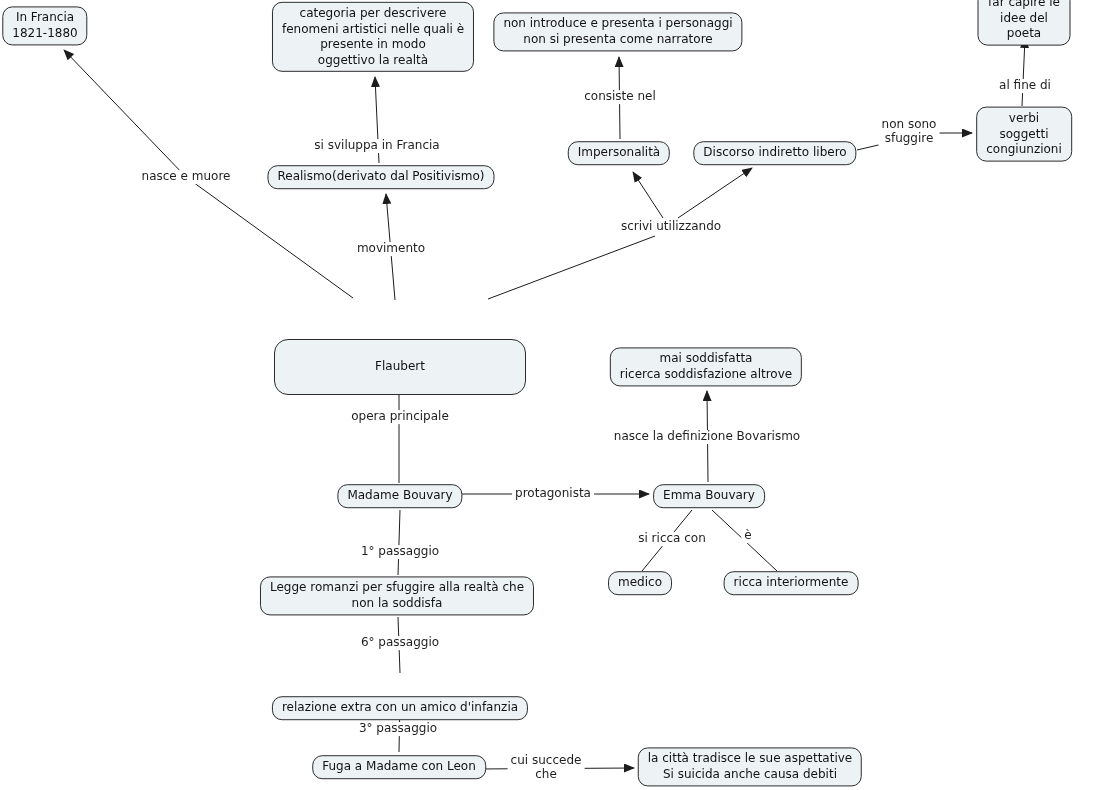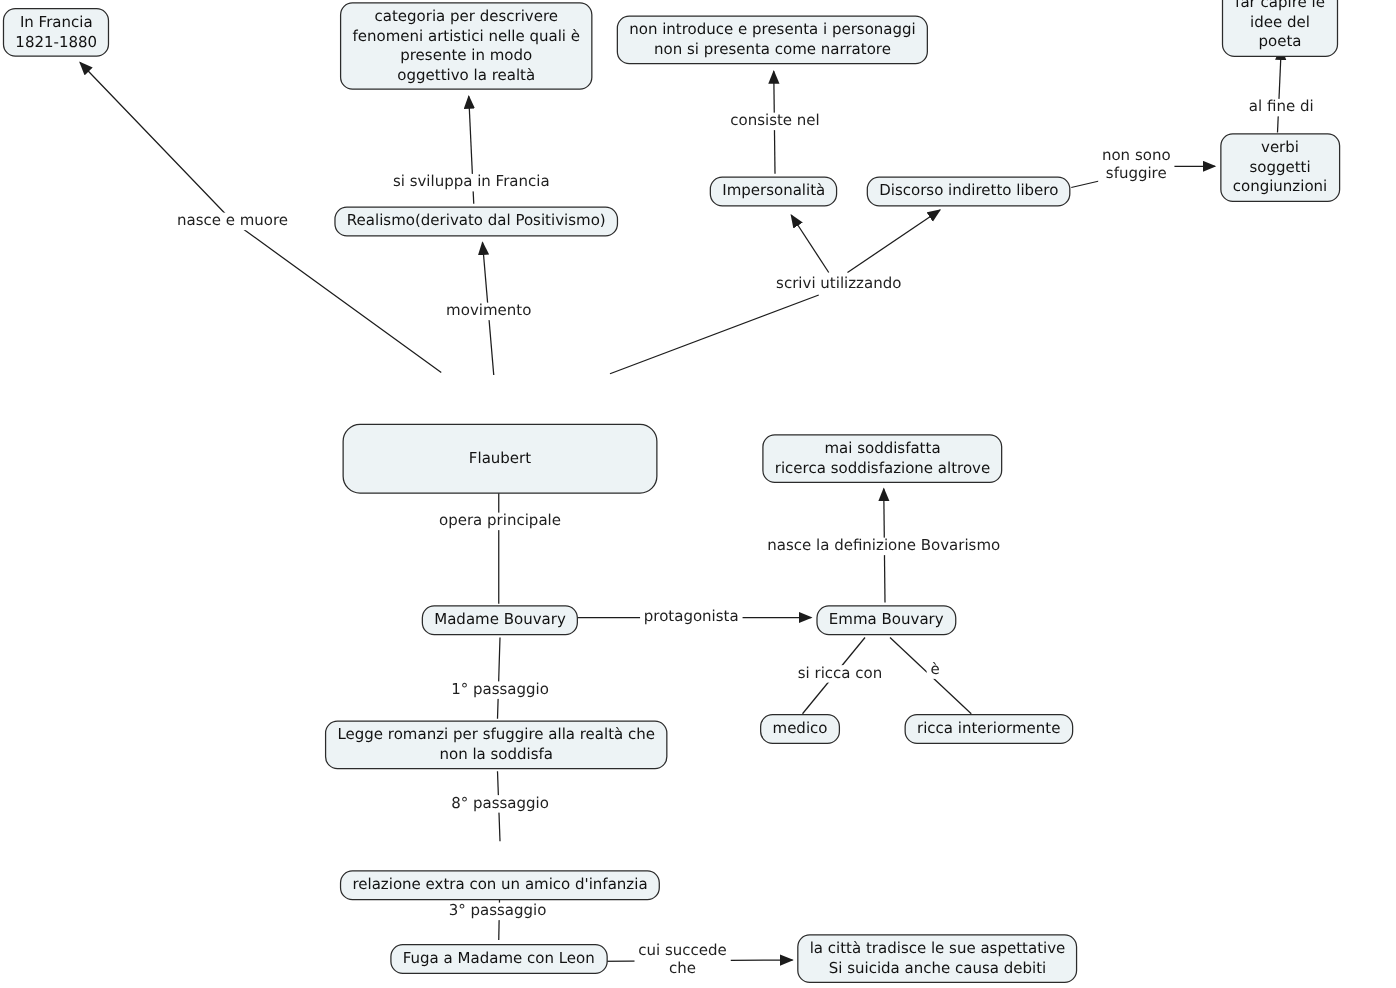--- a/index.html
+++ b/index.html
@@ -60,21 +60,21 @@
 <div class="label" style="left:671px;top:227px">scrivi utilizzando</div>
 <div class="label" style="left:909px;top:132px">non sono
 sfuggire</div>
 <div class="label" style="left:1025px;top:86px">al fine di</div>
 <div class="label" style="left:400px;top:417px">opera principale</div>
 <div class="label" style="left:553px;top:494px">protagonista</div>
 <div class="label" style="left:707px;top:437px">nasce la definizione Bovarismo</div>
 <div class="label" style="left:672px;top:539px">si ricca con</div>
 <div class="label" style="left:748px;top:536px">è</div>
 <div class="label" style="left:400px;top:552px">1° passaggio</div>
-<div class="label" style="left:400px;top:643px">8° passaggio</div>
+<div class="label" style="left:400px;top:643px">6° passaggio</div>
 <div class="label" style="left:398px;top:729px">3° passaggio</div>
 <div class="label" style="left:546px;top:768px">cui succede
 che</div>
 
 <div class="node" style="left:45px;top:26px">In Francia
 1821-1880</div>
 <div class="node" style="left:373px;top:37px">categoria per descrivere
 fenomeni artistici nelle quali è
 presente in modo
 oggettivo la realtà</div>

